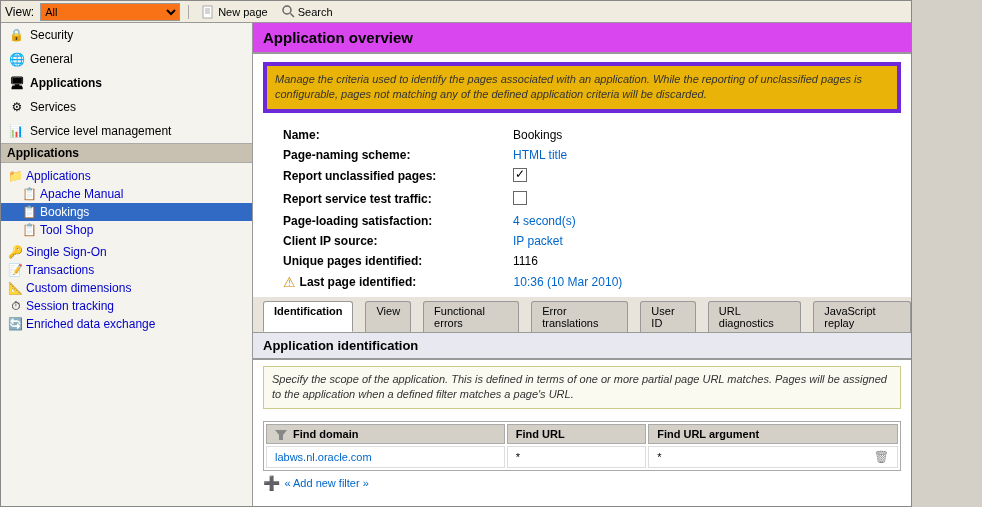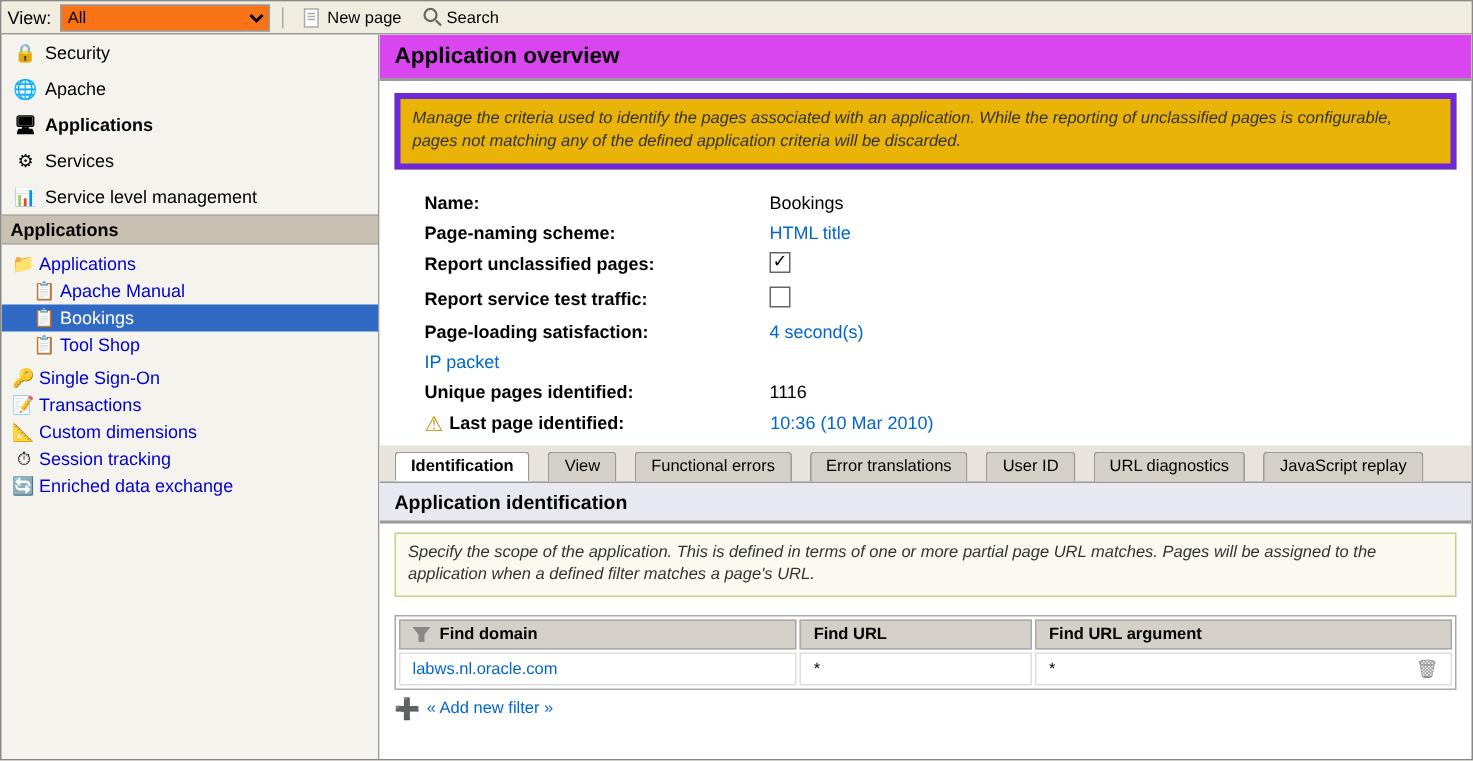--- a/index.html
+++ b/index.html
@@ -6,21 +6,21 @@
     body {
       font-family: Arial, Tahoma, sans-serif;
       font-size: 12px;
       background: #d4d0c8;
       color: #000;
       width: 982px;
       height: 507px;
       overflow: hidden;
     }
     .outer-border {
-      width: 982px;
+      width: 912px;
       height: 507px;
       border: 1px solid #888;
       display: flex;
       flex-direction: column;
     }
     .toolbar {
       background: #f0ece0;
       border-bottom: 1px solid #999;
       display: flex;
       align-items: center;
@@ -307,21 +307,21 @@
   <div class="main-area">
 
     <div class="sidebar">
 
       <div class="sidebar-nav-item">
         <span class="sidebar-nav-icon">🔒</span>
         <span>Security</span>
       </div>
       <div class="sidebar-nav-item">
         <span class="sidebar-nav-icon icon-globe">🌐</span>
-        <span>Apache</span>
+        <span>General</span>
       </div>
       <div class="sidebar-nav-item active">
         <span class="sidebar-nav-icon">🖥</span>
         <span>Applications</span>
       </div>
       <div class="sidebar-nav-item">
         <span class="sidebar-nav-icon">⚙</span>
         <span>Services</span>
       </div>
       <div class="sidebar-nav-item">
@@ -401,20 +401,21 @@
           <span class="form-label">Report service test traffic:</span>
           <span class="form-value">
             <span class="checkbox-unchecked"></span>
           </span>
         </div>
         <div class="form-row">
           <span class="form-label">Page-loading satisfaction:</span>
           <span class="form-value blue">4 second(s)</span>
         </div>
         <div class="form-row">
+          <span class="form-label">Client IP source:</span>
           <span class="form-value blue">IP packet</span>
         </div>
         <div class="form-row">
           <span class="form-label">Unique pages identified:</span>
           <span class="form-value">1116</span>
         </div>
         <div class="form-row">
           <span class="warning-icon">⚠</span>
           <span class="form-label" style="width:214px;">Last page identified:</span>
           <span class="form-value blue">10:36 (10 Mar 2010)</span>

